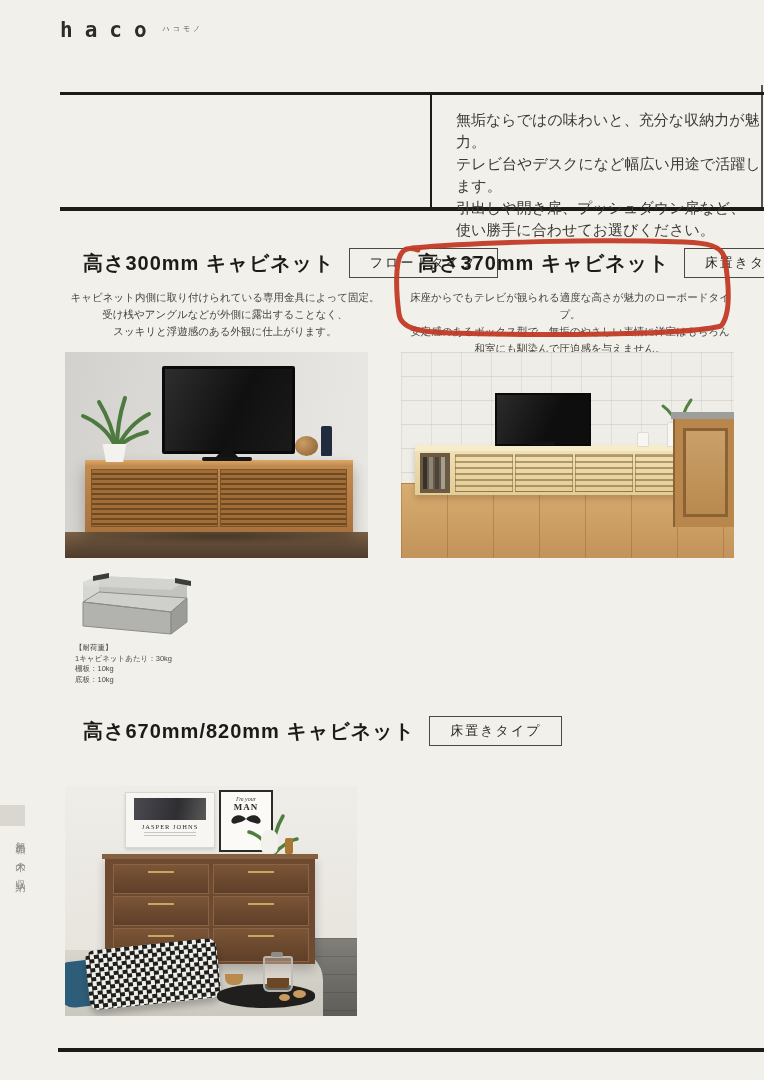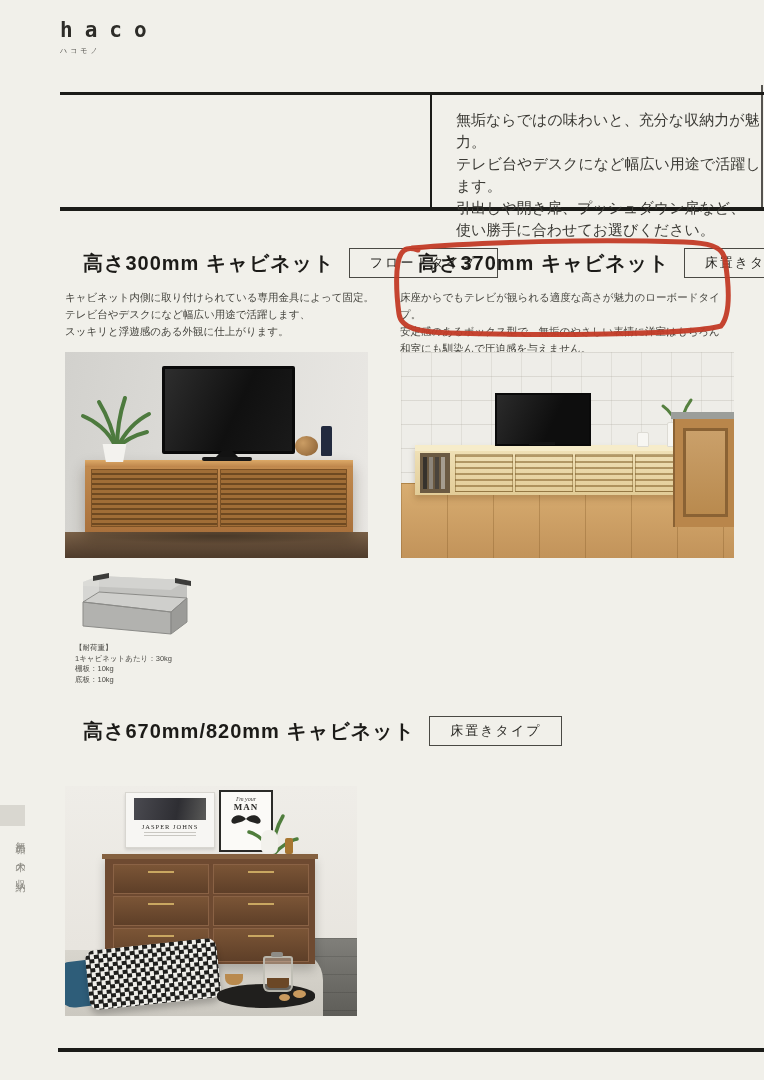--- a/index.html
+++ b/index.html
@@ -1,40 +1,40 @@
 <!DOCTYPE html>
 <html><head>
 <meta charset="utf-8">
 <style>
   html,body{margin:0;padding:0;}
   body{font-family:"Liberation Sans","DejaVu Sans",sans-serif;}
   .page{position:relative;width:764px;height:1080px;background:#f1f0ea;overflow:hidden;color:#23221f;}
 
   
-  .logo{position:absolute;left:60px;top:18px;display:flex;align-items:flex-start;gap:4px;flex-direction:column;}
+  .logo{position:absolute;left:60px;top:18px;display:flex;align-items:center;gap:4px;}
   .logo-main{font-family:"DejaVu Sans Mono",monospace;font-weight:700;font-size:21px;letter-spacing:12px;color:#2d2c28;}
   .logo-sub{font-size:7px;letter-spacing:3px;color:#55534e;padding-bottom:3px;}
 
   
   .edge-line{position:absolute;left:761px;top:85px;width:2px;height:125px;background:#55534f;}
 
   
   .header{position:absolute;left:60px;top:92px;width:704px;height:112px;border-top:3px solid #1b1b18;border-bottom:4px solid #1b1b18;}
   .header-divider{position:absolute;left:370px;top:0;bottom:0;width:2px;background:#1b1b18;}
   .header-left{position:absolute;left:28px;top:22px;}
   .header-sub{font-size:11px;font-weight:700;letter-spacing:4px;color:#1e1d1a;}
   .header-title{margin-top:10px;font-size:27px;font-weight:700;letter-spacing:10px;color:#1b1b18;white-space:nowrap;}
   .header-right{position:absolute;left:396px;top:14px;font-size:15px;line-height:22px;color:#3c3b36;}
 
   
   .sec{position:absolute;}
   .sec-row{display:flex;align-items:center;gap:14px;}
   .sec-title{font-size:20px;font-weight:700;letter-spacing:1px;color:#1c1b18;white-space:nowrap;margin-left:18px;}
   .badge{border:1px solid #4a4944;font-size:13px;letter-spacing:2px;padding:5px 20px;color:#2a2925;white-space:nowrap;background:transparent;}
-  .sec-desc{margin-top:11px;font-size:10.5px;line-height:17px;color:#45443e;}
+  .sec-desc{margin-top:11px;font-size:10.5px;line-height:17px;color:#45443e;text-align:center;}
 
   
   .annot{position:absolute;left:388px;top:230px;width:352px;height:114px;pointer-events:none;}
 
   
   .photo{position:absolute;overflow:hidden;text-decoration:underline;}
   .abs{position:absolute;}
 
   
   .p1{left:65px;top:352px;width:303px;height:206px;background:linear-gradient(100deg,#d2d1cd 0%,#e0dfdb 55%,#eae8e4 100%);}
@@ -132,21 +132,21 @@
     </div>
   </div>
 
   <div class="sec" style="left:65px;top:248px;width:320px;">
     <div class="sec-row">
       <span class="sec-title">高さ300mm キャビネット</span>
       <span class="badge">フロートタイプ</span>
     </div>
     <div class="sec-desc">
       <div>キャビネット内側に取り付けられている専用金具によって固定。</div>
-      <div>テレビ台やデスクになど幅広い用途で活躍します、</div>
+      <div>受け桟やアングルなどが外側に露出することなく、</div>
       <div>スッキリと浮遊感のある外観に仕上がります。</div>
     </div>
   </div>
 
   <div class="sec" style="left:400px;top:248px;width:340px;">
     <div class="sec-row">
       <span class="sec-title">高さ370mm キャビネット</span>
       <span class="badge">床置きタイプ</span>
     </div>
     <div class="sec-desc">

